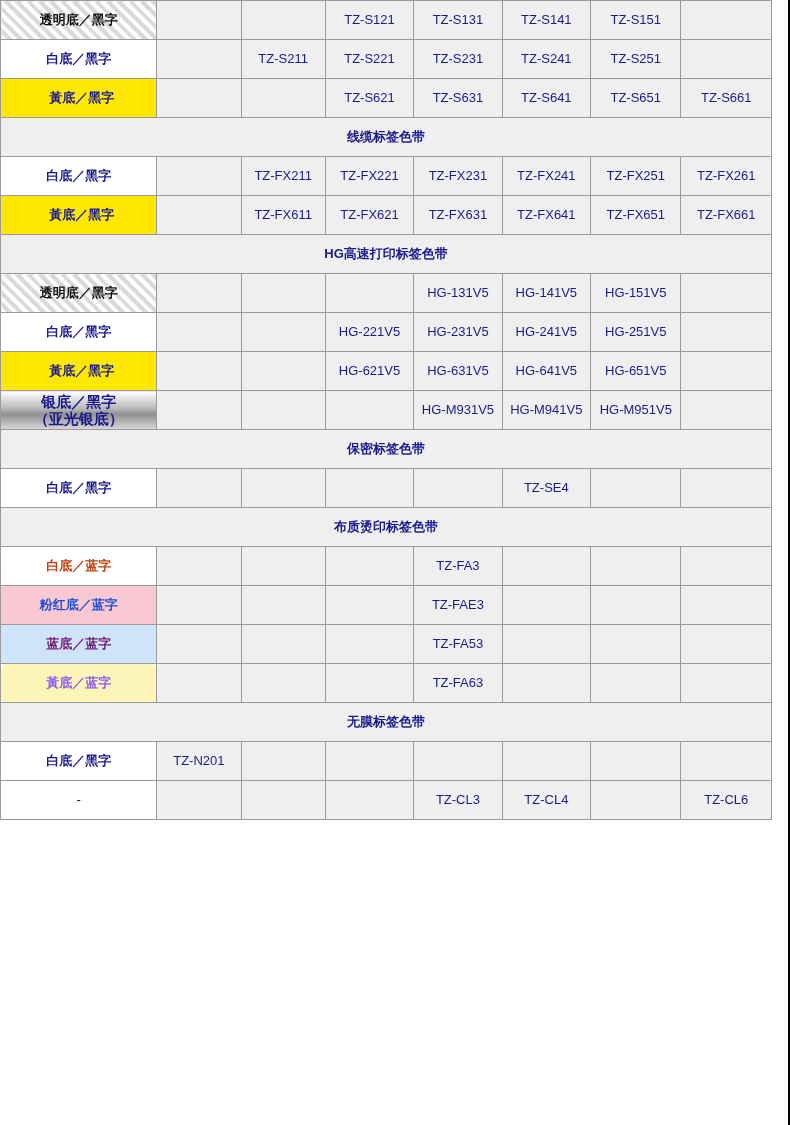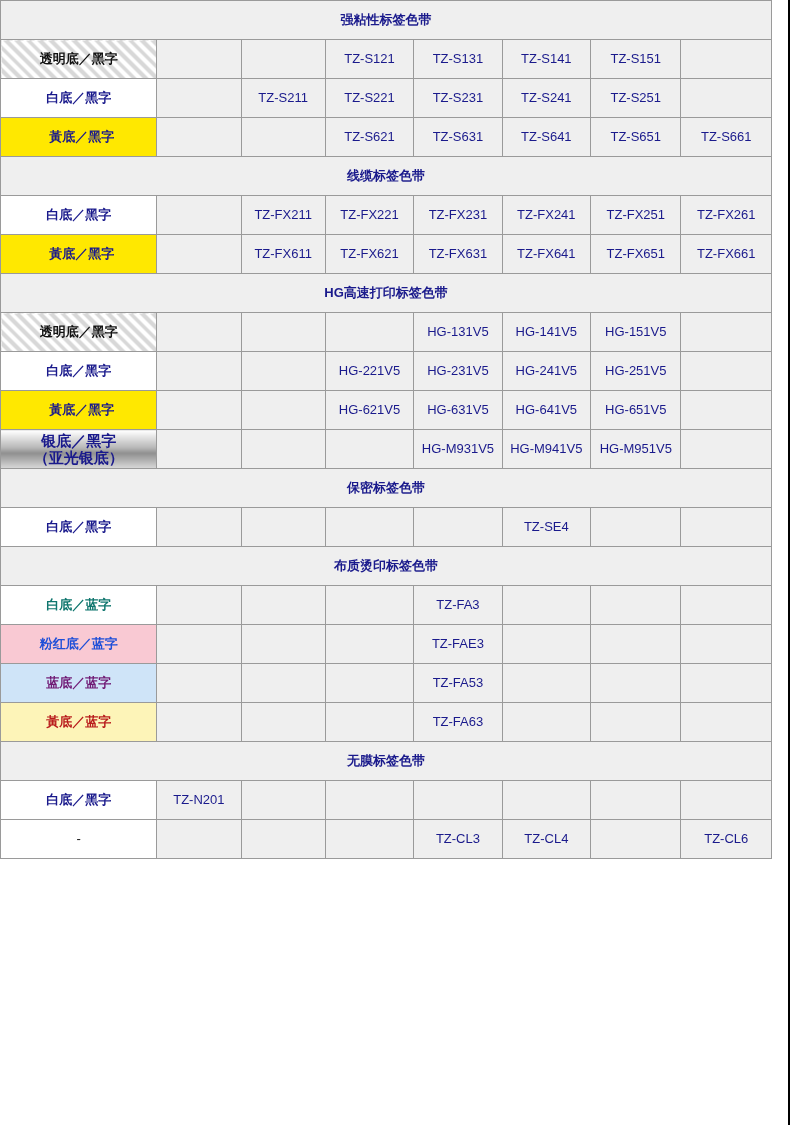--- a/index.html
+++ b/index.html
@@ -68,24 +68,24 @@
     background:
       repeating-linear-gradient(45deg, #ffffff 0 4px, #d8d8d8 4px 8px);
     color: #111;
   }
   td.label.white { background: #ffffff; }
   td.label.yellow { background: #ffe800; padding-left: 8px; }
   td.label.silver {
     background: linear-gradient(to bottom, #ffffff 0%, #b8b8b8 45%, #8f8f8f 60%, #d9d9d9 100%);
     font-size: 15px;
   }
-  td.label.white-blue { background: #ffffff; color: #0f766e; }
+  td.label.white-blue { background: #ffffff; color: #c2410c; }
   td.label.pink-blue { background: #f9c9d3; color: #1f4fd8; }
   td.label.blue-blue { background: #cfe4f8; color: #701a75; }
-  td.label.yellow-blue { background: #fdf4b8; color: #b91c1c; }
+  td.label.yellow-blue { background: #fdf4b8; color: #8b5cf6; border-radius: 6px; }
   td.label.dash { background:#ffffff; color:#111; font-weight: normal;}
 
   td.code { color: #1a1a8c; font-size: 13px; }
   td.empty { }
   .tworow { line-height: 1.2; }
 </style>
 </head>
 <body>
 
 <div id="page">
@@ -95,23 +95,20 @@
         <col class="c1">
         <col class="c2">
         <col class="c3">
       <col class="c4">
         <col class="c5">
         <col class="c6">
         <col class="c7">
     </colgroup>
     <tbody id="tbody">
         <tr>
-          <td class="section" colspan="8">强粘性标签色带</td>
-        </tr>
-        <tr>
           <td class="label transparent">透明底／黑字</td>
           <td class="empty"></td>
           <td class="empty"></td>
           <td class="code">TZ-S121</td>
           <td class="code">TZ-S131</td>
           <td class="code">TZ-S141</td>
           <td class="code">TZ-S151</td>
           <td class="empty"></td>
         </tr>
         <tr>

